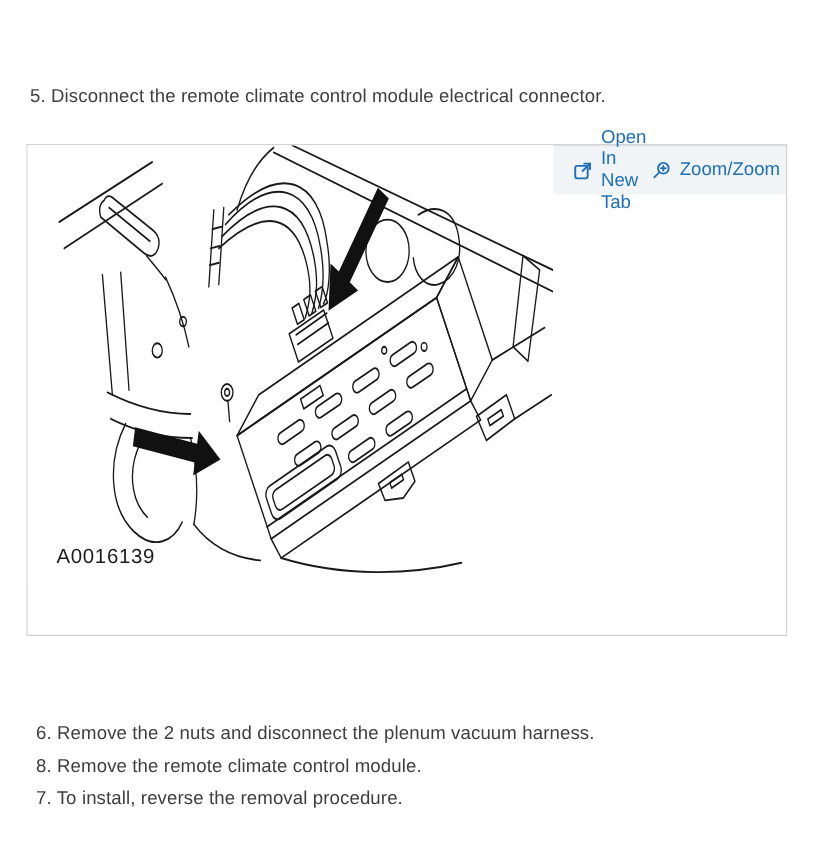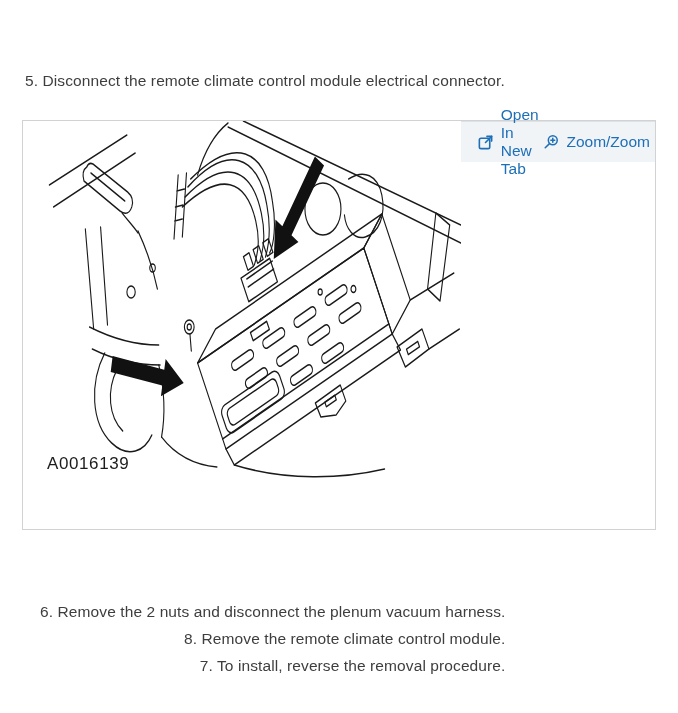--- a/index.html
+++ b/index.html
@@ -58,21 +58,21 @@
     align-items: center;
     gap: 7px;
     color: #1d6fb8;
     font-size: 15.5px;
     text-decoration: none;
     cursor: pointer;
   }
   .figure-link .icon { display: inline-flex; }
   .figure-link .icon svg { display: block; }
 
-  .steps-after { position: absolute; left: 40px; top: 598px; text-align: right; }
+  .steps-after { position: absolute; left: 30px; top: 598px; }
   .steps-after p {
     font-size: 15.5px;
     color: #3e3e3e;
     line-height: 27px;
     letter-spacing: 0.1px;
   }
 </style>
 </head>
 <body>
 

